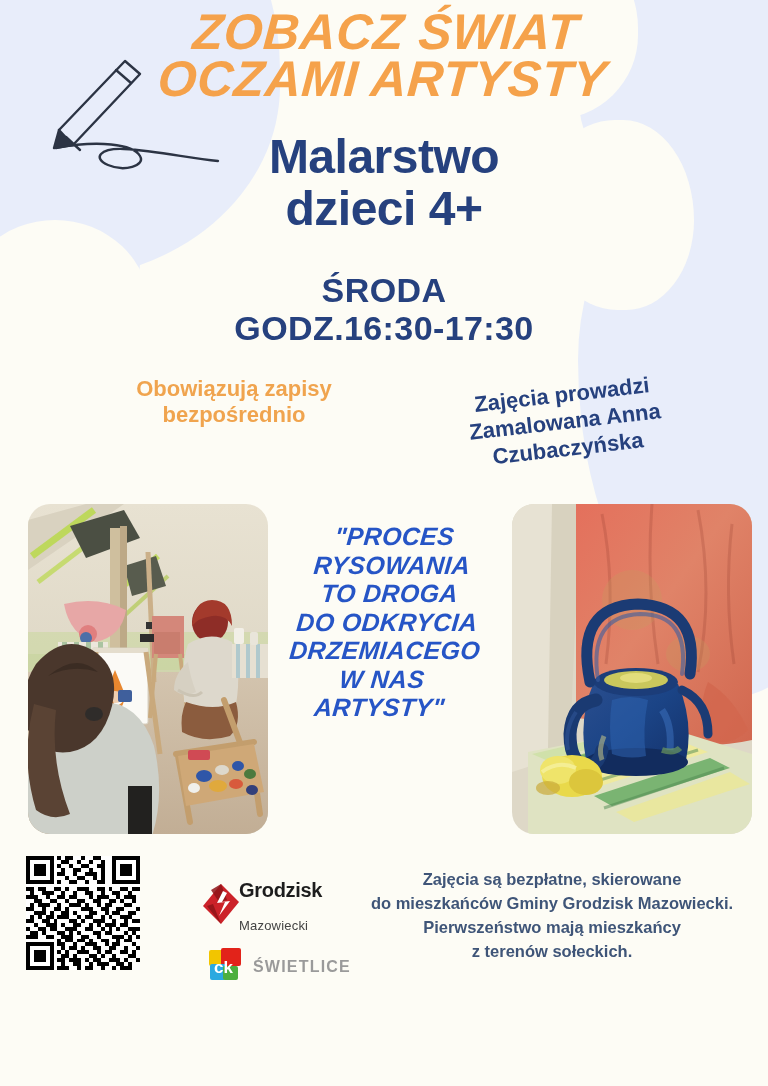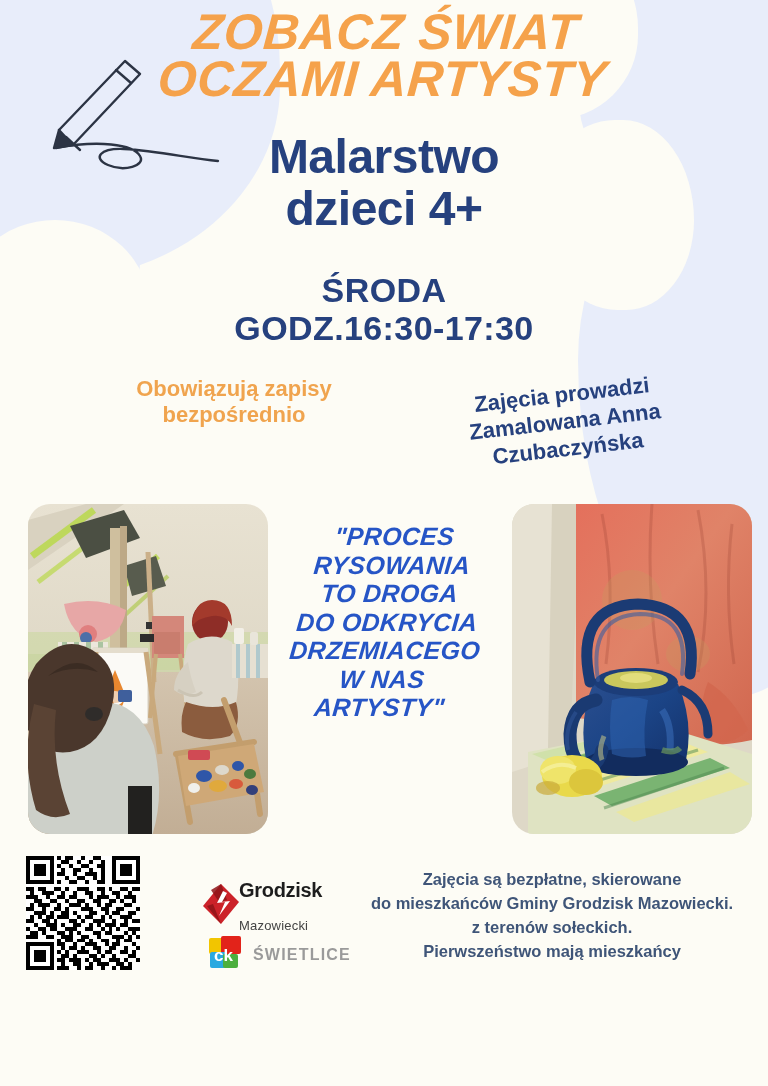--- a/index.html
+++ b/index.html
@@ -195,21 +195,21 @@
     position: relative;
     height: 160px;
     margin-top: 18px;
   }
   .qr { position: absolute; left: 26px; top: 4px; }
   .logo-grodzisk { position: absolute; left: 203px; top: 28px; display: flex; align-items: center; }
   .grodzisk-text { line-height: 1; }
   .grodzisk-name { font-size: 20px; font-weight: 700; color: #1d1d1d; letter-spacing: -0.3px; }
   .grodzisk-sub  { font-size: 13px; color: #444; letter-spacing: 0.2px; margin-top: 19px; }
 
-  .logo-ck { position: absolute; left: 209px; top: 84px; display: flex; align-items: center; gap: 8px; }
+  .logo-ck { position: absolute; left: 209px; top: 96px; display: flex; align-items: center; gap: 8px; }
   .ck-word { font-size: 16px; font-weight: 700; color: #9a9a9a; letter-spacing: 1.2px; }
 
   .footer-note {
     position: absolute;
     left: 352px; top: 16px;
     width: 400px;
     text-align: center;
     color: #3f5578;
     font-weight: 700;
     font-size: 16.5px;
@@ -709,20 +709,20 @@
             <rect x="14" y="18" width="15" height="14" rx="2" fill="#4caf3e"></rect>
             <text x="5" y="25" font-family="'Liberation Sans',sans-serif" font-size="17" font-weight="700" fill="#ffffff">ck</text>
           </svg>
         </span>
         <span class="ck-word">ŚWIETLICE</span>
       </div>
 
       <div class="footer-note">
         <span>Zajęcia są bezpłatne, skierowane</span>
         <span>do mieszkańców Gminy Grodzisk Mazowiecki.</span>
+        <span>Pierwszeństwo mają mieszkańcy</span>
         <span>z terenów sołeckich.</span>
-        <span>Pierwszeństwo mają mieszkańcy</span>
       </div>
 
     </div>
 
   </div>
 </div>
 
 </body></html>

